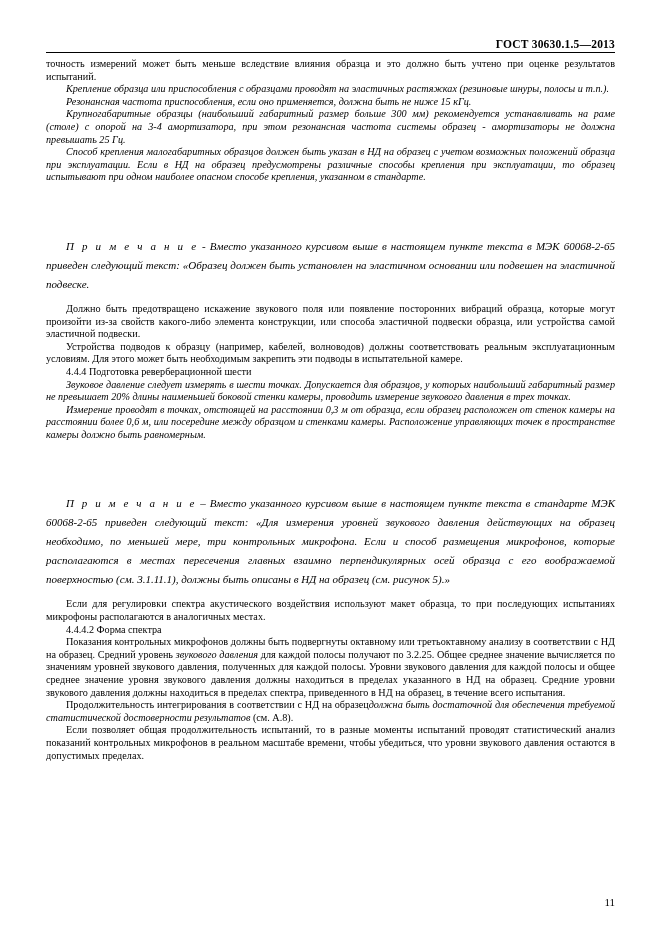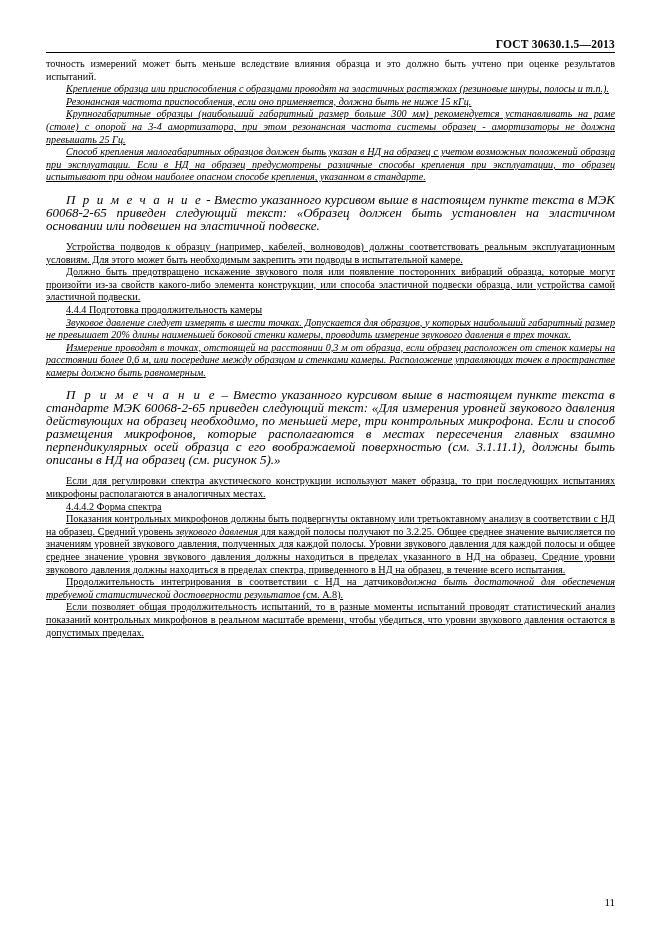--- a/index.html
+++ b/index.html
@@ -41,34 +41,34 @@
     line-height: 12.6px;
     text-align: justify;
     text-justify: inter-word;
   }
   p {
     margin: 0;
     padding: 0;
   }
   .ind {
     text-indent: 20px;
-    text-decoration: underline;
   }
   .it {
     font-style: italic;
   }
   .gap {
     height: 9px;
   }
   .note {
-    font-size: 13px;
-    line-height: 13px;
+    font-size: 11px;
+    line-height: 19px;
     font-style: italic;
     text-align: justify;
     text-indent: 20px;
+    margin-top: 44px;
   }
   .note .sp {
     font-style: italic;
     letter-spacing: 2px;
   }
   .footer {
     position: absolute;
     right: 46px;
     bottom: 28px;
     font-size: 11px;
@@ -93,35 +93,35 @@
     <p class="ind it">Резонансная частота приспособления, если оно применяется, должна быть не ниже 15 кГц.</p>
     <p class="ind it">Крупногабаритные образцы (наибольший габаритный размер больше 300 мм) рекомендуется устанавливать на раме (столе) с опорой на 3-4 амортизатора, при этом резонансная частота системы образец - амортизаторы не должна превышать 25 Гц.</p>
     <p class="ind it">Способ крепления малогабаритных образцов должен быть указан в НД  на образец с учетом возможных положений образца  при эксплуатации. Если в НД на образец предусмотрены различные способы крепления при эксплуатации, то образец испытывают при одном наиболее опасном способе крепления, указанном в стандарте.</p>
 
     <div class="gap"></div>
 
     <p class="note"><span class="sp">П р и м е ч а н и е</span><span> - Вместо указанного курсивом выше в настоящем пункте текста в МЭК 60068-2-65 приведен следующий текст: «Образец должен быть установлен на эластичном основании или подвешен на эластичной подвеске.</span></p>
 
     <div class="gap"></div>
 
+    <p class="ind">Должно быть предотвращено  искажение звукового поля или появление посторонних вибраций образца, которые могут произойти из-за свойств какого-либо элемента конструкции, или способа эластичной подвески образца, или устройства самой эластичной подвески.</p>
     <p class="ind">Устройства подводов к образцу (например, кабелей, волноводов) должны соответствовать реальным эксплуатационным условиям. Для этого может быть необходимым закрепить эти подводы в испытательной камере.</p>
-    <p class="ind">Должно быть предотвращено  искажение звукового поля или появление посторонних вибраций образца, которые могут произойти из-за свойств какого-либо элемента конструкции, или способа эластичной подвески образца, или устройства самой эластичной подвески.</p>
-    <p class="ind">4.4.4 Подготовка продолжительность камеры</p>
+    <p class="ind">4.4.4 Подготовка реверберационной шести</p>
     <p class="ind it">Звуковое давление следует измерять в шести точках. Допускается для образцов, у которых наибольший габаритный размер не превышает 20% длины наименьшей боковой стенки  камеры, проводить измерение звукового давления в трех точках.</p>
     <p class="ind it">Измерение проводят в точках, отстоящей на расстоянии 0,3 м от образца, если образец расположен от стенок камеры на расстоянии более 0,6 м, или посередине между образцом и стенками камеры. Расположение   управляющих точек в пространстве камеры должно быть равномерным.</p>
 
     <div class="gap"></div>
 
     <p class="note"><span class="sp">П р и м е ч а н и е</span><span> – Вместо указанного курсивом выше в настоящем пункте текста в стандарте МЭК 60068-2-65 приведен следующий текст: «Для измерения уровней звукового давления действующих на образец необходимо, по меньшей мере, три контрольных микрофона. Если и способ размещения микрофонов, которые располагаются в местах пересечения главных взаимно перпендикулярных осей образца с его воображаемой поверхностью (см. 3.1.11.1), должны быть описаны в НД на образец (см. рисунок 5).»</span></p>
 
     <div class="gap"></div>
 
-    <p class="ind">Если для регулировки спектра акустического конструкции используют макет образца, то при последующих испытаниях   микрофоны располагаются в аналогичных местах.</p>
+    <p class="ind">Если для регулировки спектра акустического воздействия используют макет образца, то при последующих испытаниях   микрофоны располагаются в аналогичных местах.</p>
     <p class="ind">4.4.4.2 Форма спектра</p>
     <p class="ind"><span>Показания контрольных микрофонов должны быть подвергнуты октавному или третьоктавному анализу в соответствии с НД на образец. Средний уровень </span><span class="it">звукового давления</span><span> для каждой полосы получают по  3.2.25. Общее среднее значение вычисляется по значениям уровней звукового давления, полученных для каждой полосы. Уровни звукового давления для каждой полосы и общее среднее значение уровня звукового давления должны находиться в пределах указанного в НД на образец. Средние уровни звукового давления должны находиться в пределах спектра, приведенного в НД на образец, в течение всего испытания.</span></p>
-    <p class="ind"><span>Продолжительность интегрирования в соответствии с НД на датчиков</span><span class="it">должна быть достаточной для обеспечения требуемой статистической достоверности результатов</span><span> (см. А.8).</span></p>
+    <p class="ind"><span>Продолжительность интегрирования в соответствии с НД на образец</span><span class="it">должна быть достаточной для обеспечения требуемой статистической достоверности результатов</span><span> (см. А.8).</span></p>
     <p class="ind">Если позволяет общая продолжительность  испытаний, то в разные моменты испытаний проводят статистический анализ показаний контрольных микрофонов в реальном масштабе времени, чтобы убедиться, что  уровни звукового давления остаются в допустимых пределах.</p>
 
   </div>
 
   <div class="footer">11</div>
 
 </div>
 
 </body></html>

